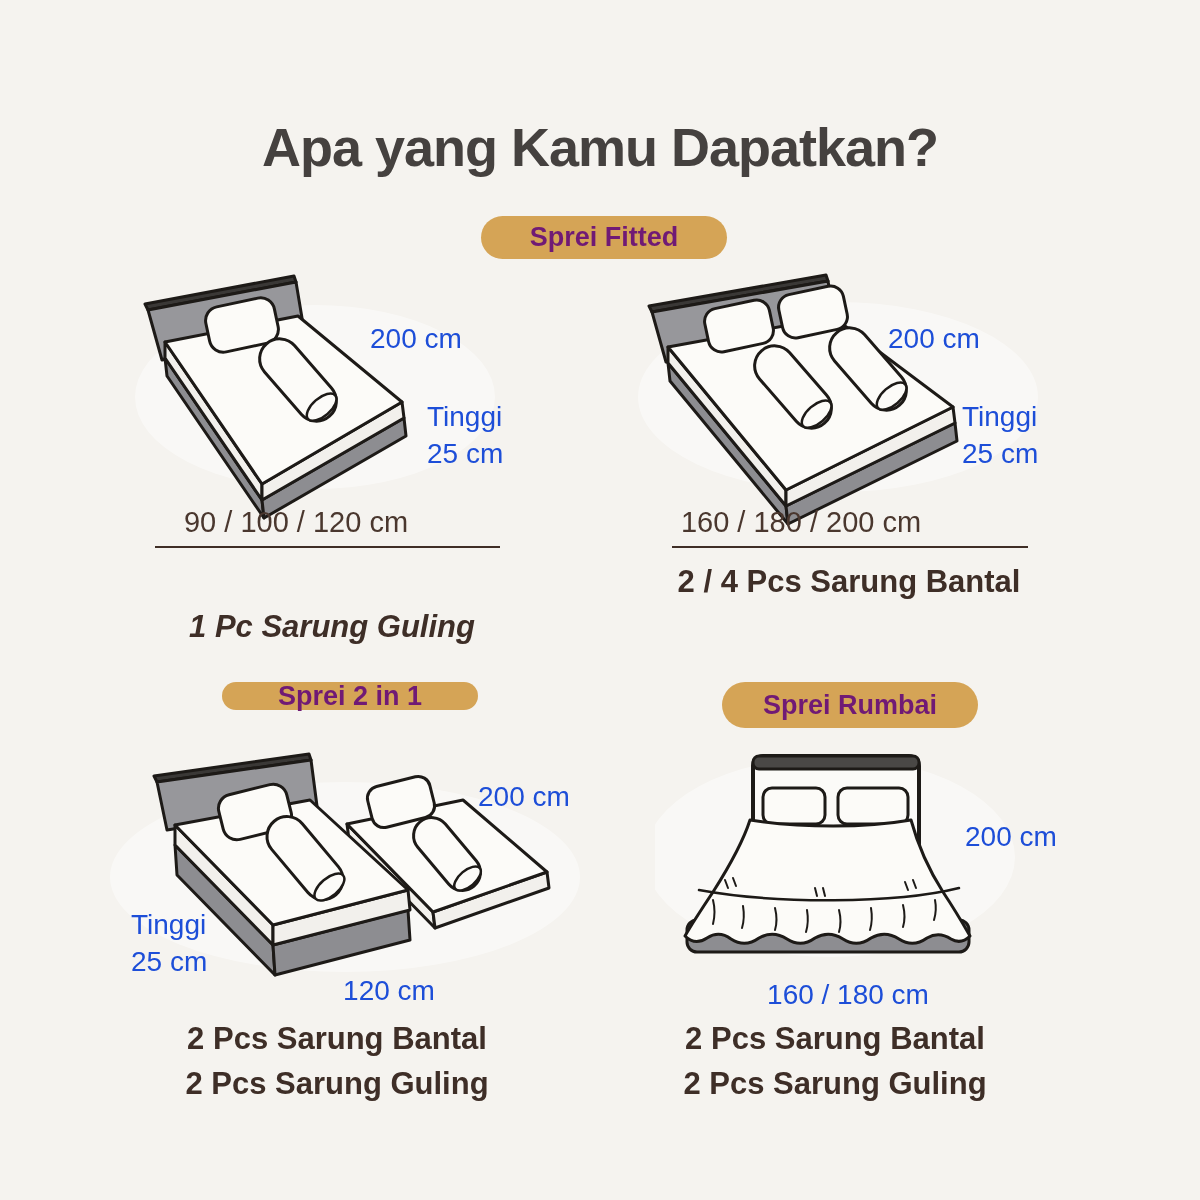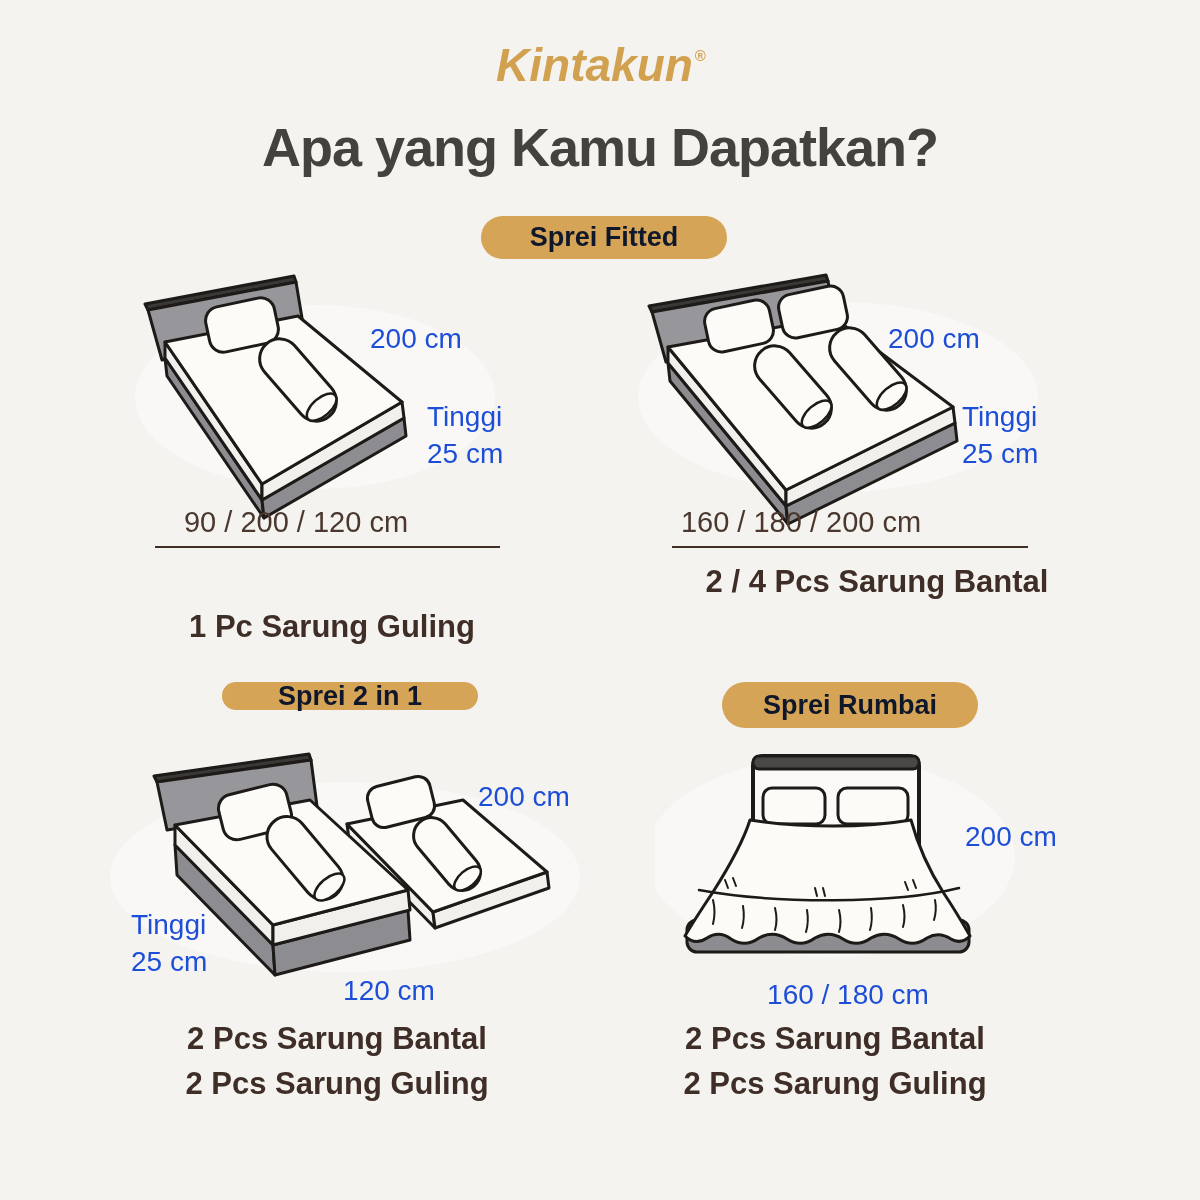--- a/index.html
+++ b/index.html
@@ -13,40 +13,37 @@
   .cx{transform:translateX(-50%);}
   .logo{
     font-style:italic;font-weight:700;font-size:46px;color:#D2A150;
     letter-spacing:0px;white-space:nowrap;
   }
   .logo .reg{font-size:15px;font-style:normal;position:relative;top:-20px;left:2px;}
   .title{
     font-size:54px;font-weight:700;color:#45413F;letter-spacing:-1px;white-space:nowrap;
   }
   .badge{
-    background:#D5A456;color:#0f172a;border-radius:26px;
+    background:#D5A456;color:#701a75;border-radius:26px;
     display:flex;align-items:center;justify-content:center;
     font-weight:700;font-size:27px;white-space:nowrap;
   }
   .dim{font-size:28px;color:#1d4ed8;line-height:37px;white-space:nowrap;}
   .sizes{font-size:29px;color:#4A372E;white-space:nowrap;}
   .divider{height:0;border-top:2px solid #3F2E26;}
   .item{font-size:31px;font-weight:600;color:#3E2E27;white-space:nowrap;}
   .item .note{font-style:italic;}
   svg{display:block;}
   .ln{stroke:#1D1A17;stroke-linejoin:round;stroke-linecap:round;}
 </style>
 </head>
 <body>
 
 <div class="canvas">
 
-  <div class="abs cx logo" style="left:600px;top:38px;">
-    <span>Kintakun</span><span class="reg">®</span>
-  </div>
   <div class="abs cx title" style="left:600px;top:116px;">Apa yang Kamu Dapatkan?</div>
 
   <div class="abs badge" style="left:481px;top:216px;width:246px;height:43px;">
     <span>Sprei Fitted</span>
   </div>
 
   <svg class="abs" style="left:120px;top:272px;" width="380" height="260" viewBox="0 0 380 260">
     <ellipse cx="195" cy="125" rx="180" ry="92" fill="#FFFFFF" opacity="0.45"></ellipse>
 
     <polygon class="ln" points="25,32 174,4 176,10 28,38" fill="#3A3836" stroke-width="3"></polygon>
@@ -99,32 +96,32 @@
       <rect class="ln" x="192" y="77" width="96" height="40" rx="20" fill="#FCFBF8" stroke-width="3"></rect>
       <ellipse class="ln" cx="276" cy="97" rx="9" ry="18" fill="#FCFBF8" stroke-width="2.5"></ellipse>
     </g>
   </svg>
 
   <div class="abs dim" style="left:370px;top:320px;">200 cm</div>
   <div class="abs dim" style="left:427px;top:398px;">
     <div>Tinggi</div>
     <div>25 cm</div>
   </div>
-  <div class="abs cx sizes" style="left:296px;top:506px;">90 / 200 / 120 cm</div>
+  <div class="abs cx sizes" style="left:296px;top:506px;">90 / 100 / 120 cm</div>
   <div class="abs divider" style="left:155px;top:546px;width:345px;"></div>
-  <div class="abs cx item" style="left:332px;top:609px;">1 Pc Sarung Guling</div>
+  <div class="abs cx item" style="left:332px;top:609px;font-style:italic;">1 Pc Sarung Guling</div>
 
   <div class="abs dim" style="left:888px;top:320px;">200 cm</div>
   <div class="abs dim" style="left:962px;top:398px;">
     <div>Tinggi</div>
     <div>25 cm</div>
   </div>
   <div class="abs cx sizes" style="left:801px;top:506px;">160 / 180 / 200 cm</div>
   <div class="abs divider" style="left:672px;top:546px;width:356px;"></div>
-  <div class="abs cx item" style="left:877px;top:564px;">2 / 4 Pcs Sarung Bantal</div>
+  <div class="abs cx item" style="left:849px;top:564px;">2 / 4 Pcs Sarung Bantal</div>
 
   <div class="abs badge" style="left:222px;top:682px;width:256px;height:28px;">
     <span>Sprei 2 in 1</span>
   </div>
   <div class="abs badge" style="left:722px;top:682px;width:256px;height:46px;">
     <span>Sprei Rumbai</span>
   </div>
 
   <svg class="abs" style="left:95px;top:752px;" width="500" height="255" viewBox="0 0 500 255">
     <ellipse cx="250" cy="125" rx="235" ry="95" fill="#FFFFFF" opacity="0.45"></ellipse>

